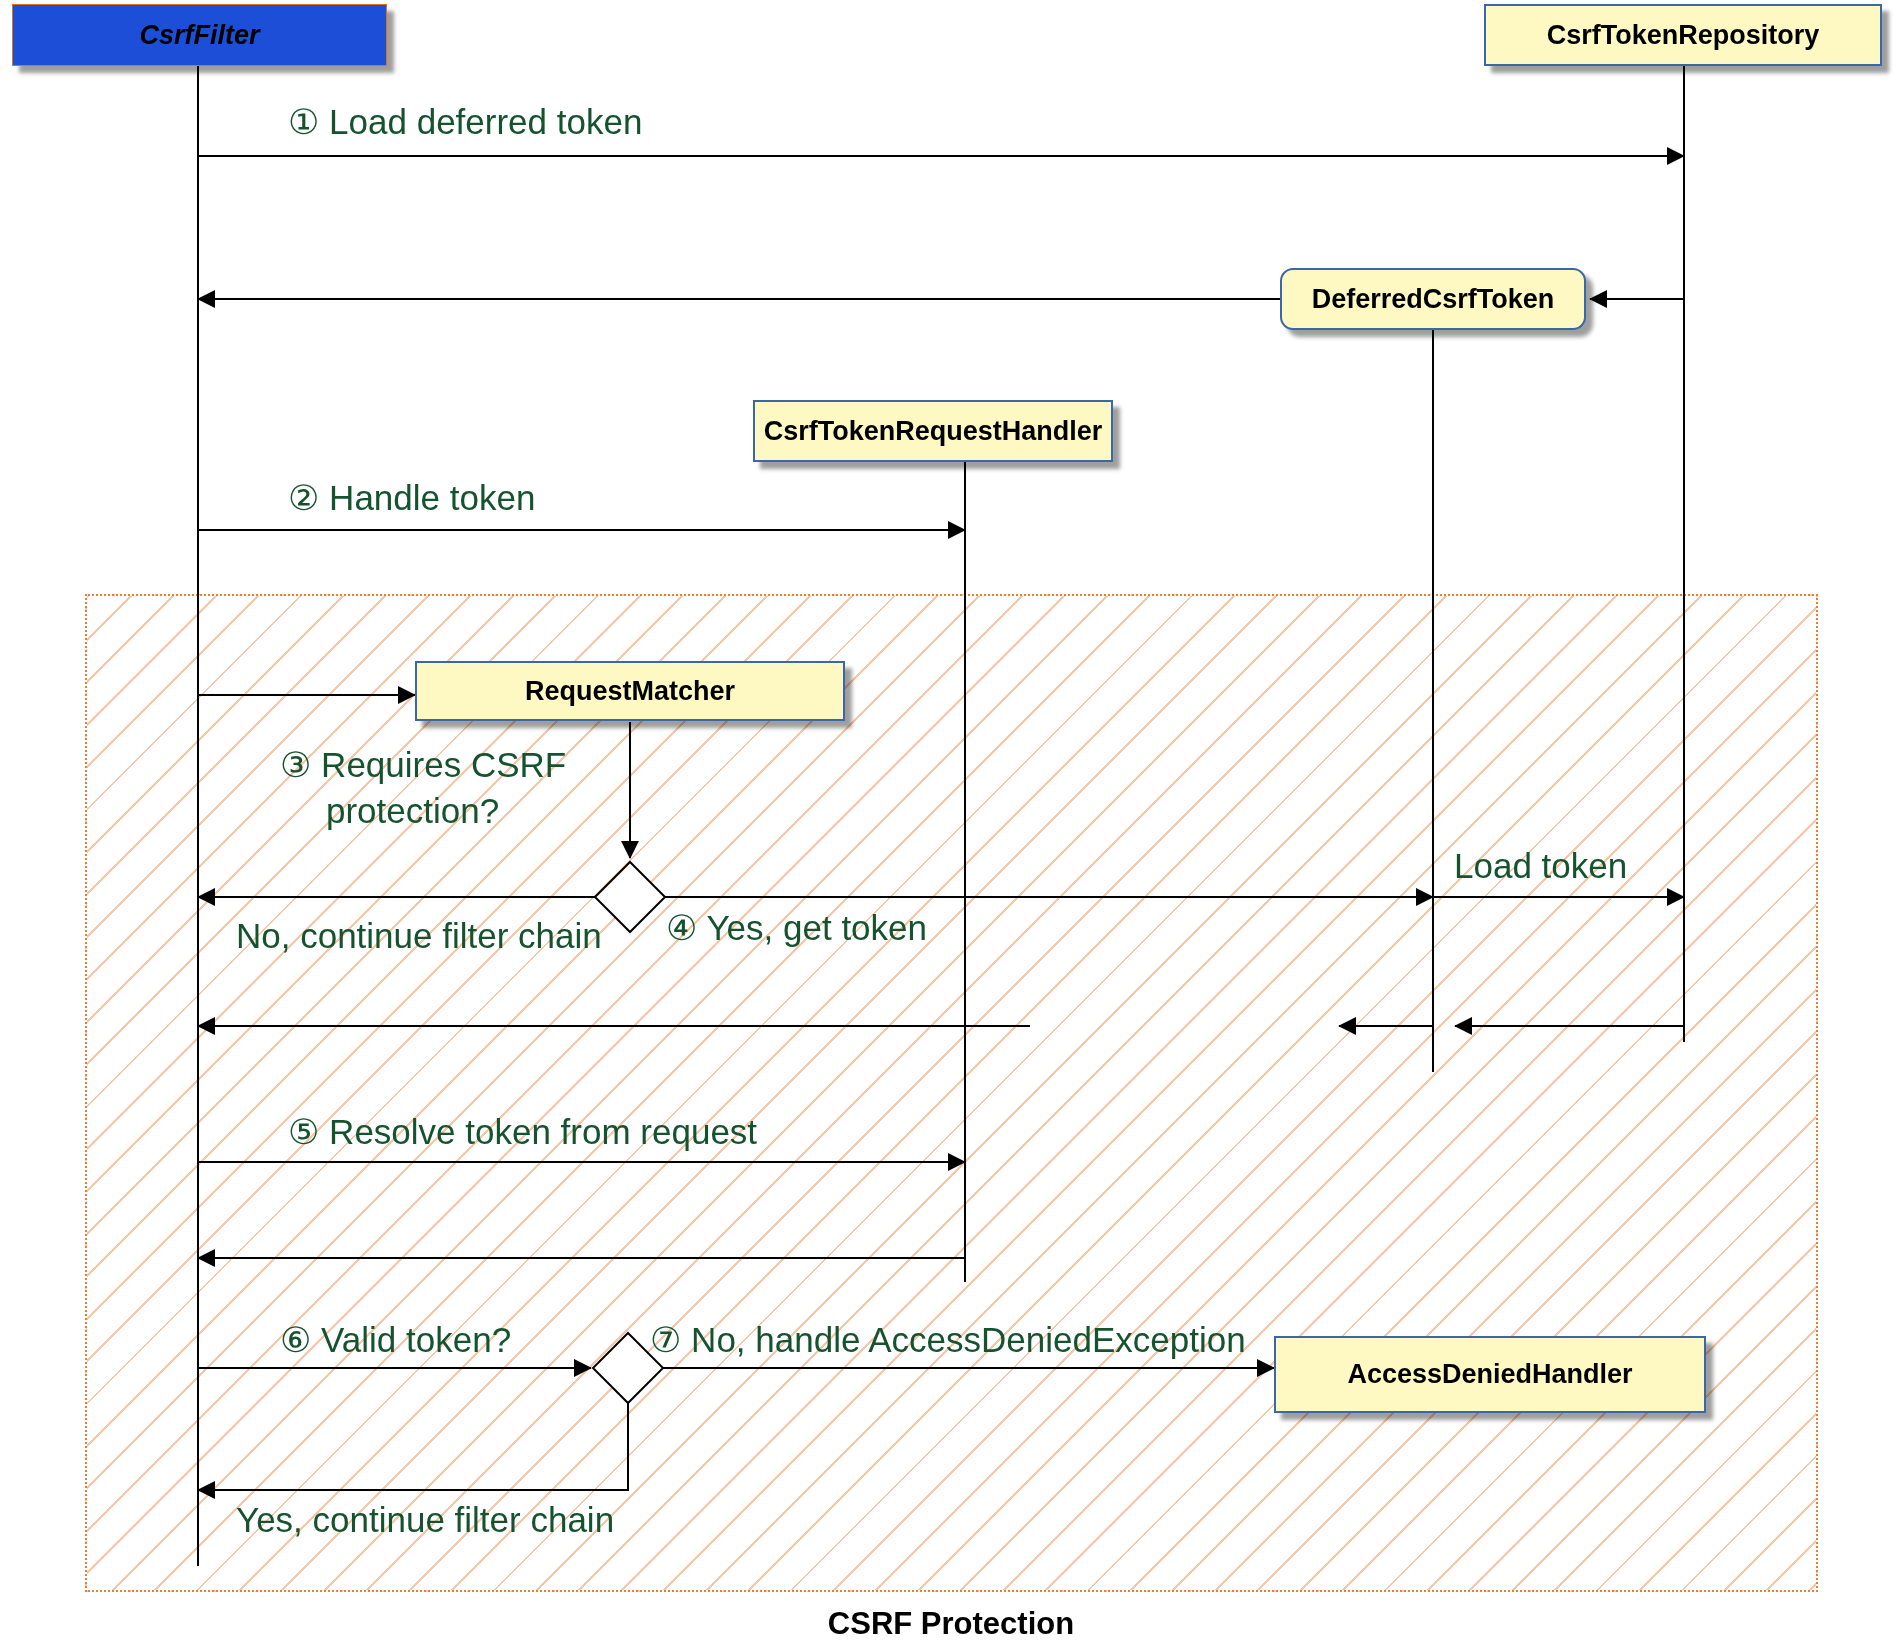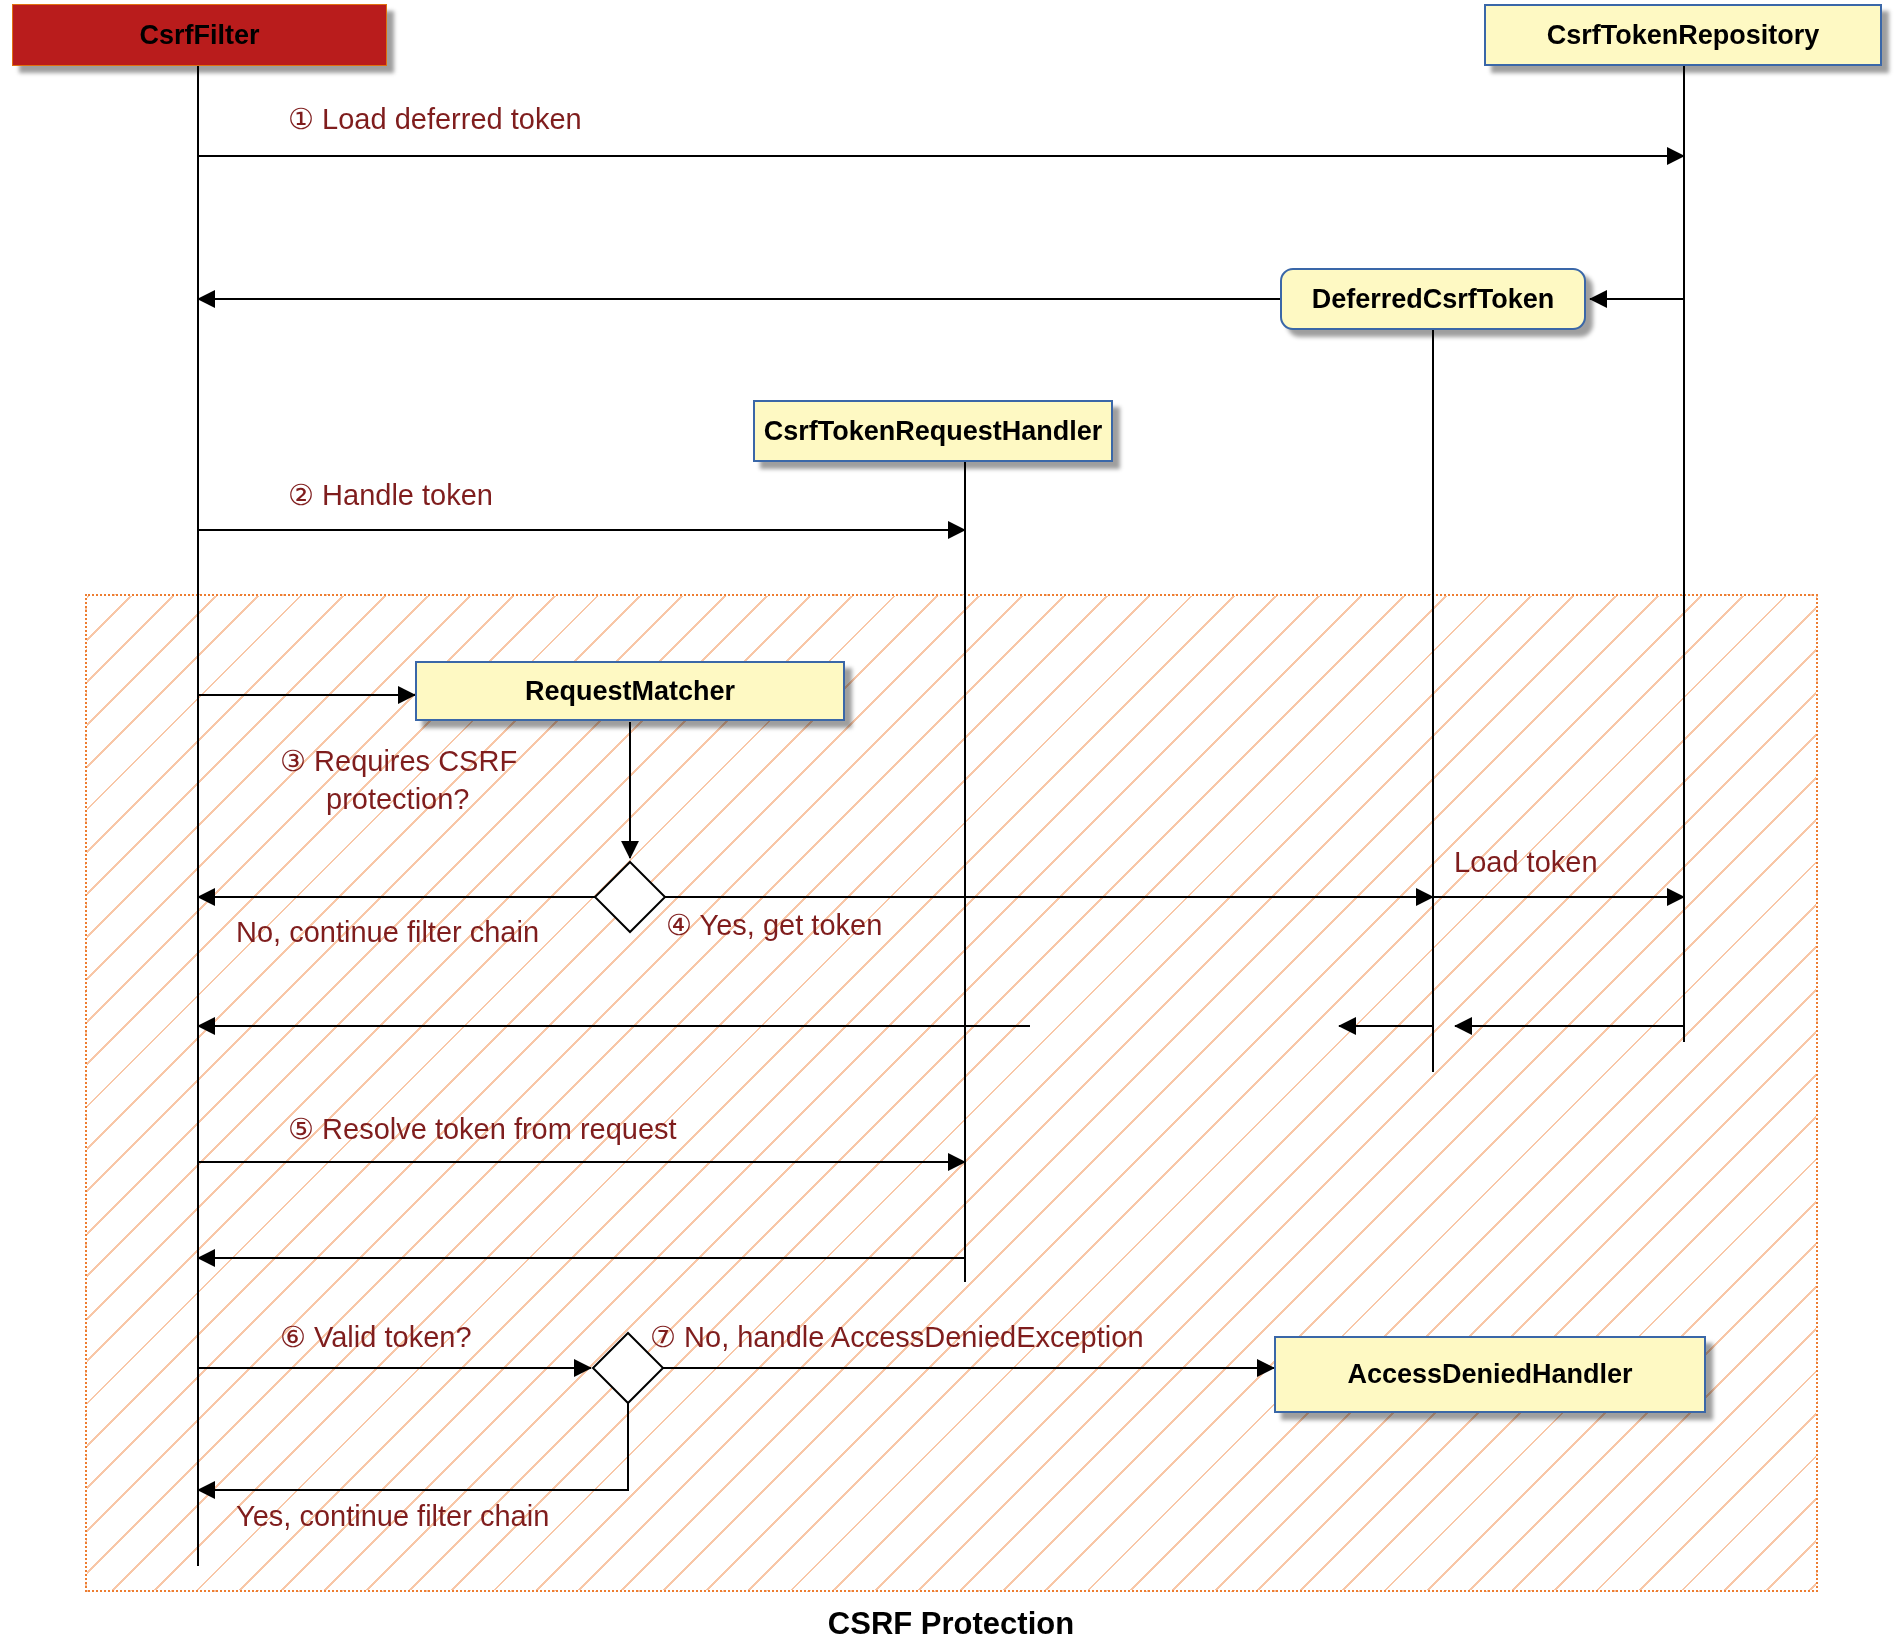--- a/index.html
+++ b/index.html
@@ -38,29 +38,29 @@
   .node {
     position: absolute;
     display: flex;
     align-items: center;
     justify-content: center;
     font-weight: bold;
     font-size: 27px;
     text-align: center;
     box-shadow: 7px 7px 4px rgba(0, 0, 0, 0.38);
   }
-  .node.orange { background: #b91c1c; border: 1px solid #E07010; }
+  .node.orange { background: #1d4ed8; border: 1px solid #E07010; font-style: italic; }
   .node.blue { background: #fef9c3; border: 2px solid #3A67A8; }
   .node.rounded { border-radius: 13px; }
 
   .msg {
     position: absolute;
-    font-size: 29px;
+    font-size: 35px;
     white-space: nowrap;
-    color: #7f1d1d;
+    color: #14532d;
   }
   .msg-wrap {
     white-space: normal;
     width: 336px;
     padding-left: 46px;
     text-indent: -46px;
     line-height: 1.32;
   }
 
   .diagram-title {

